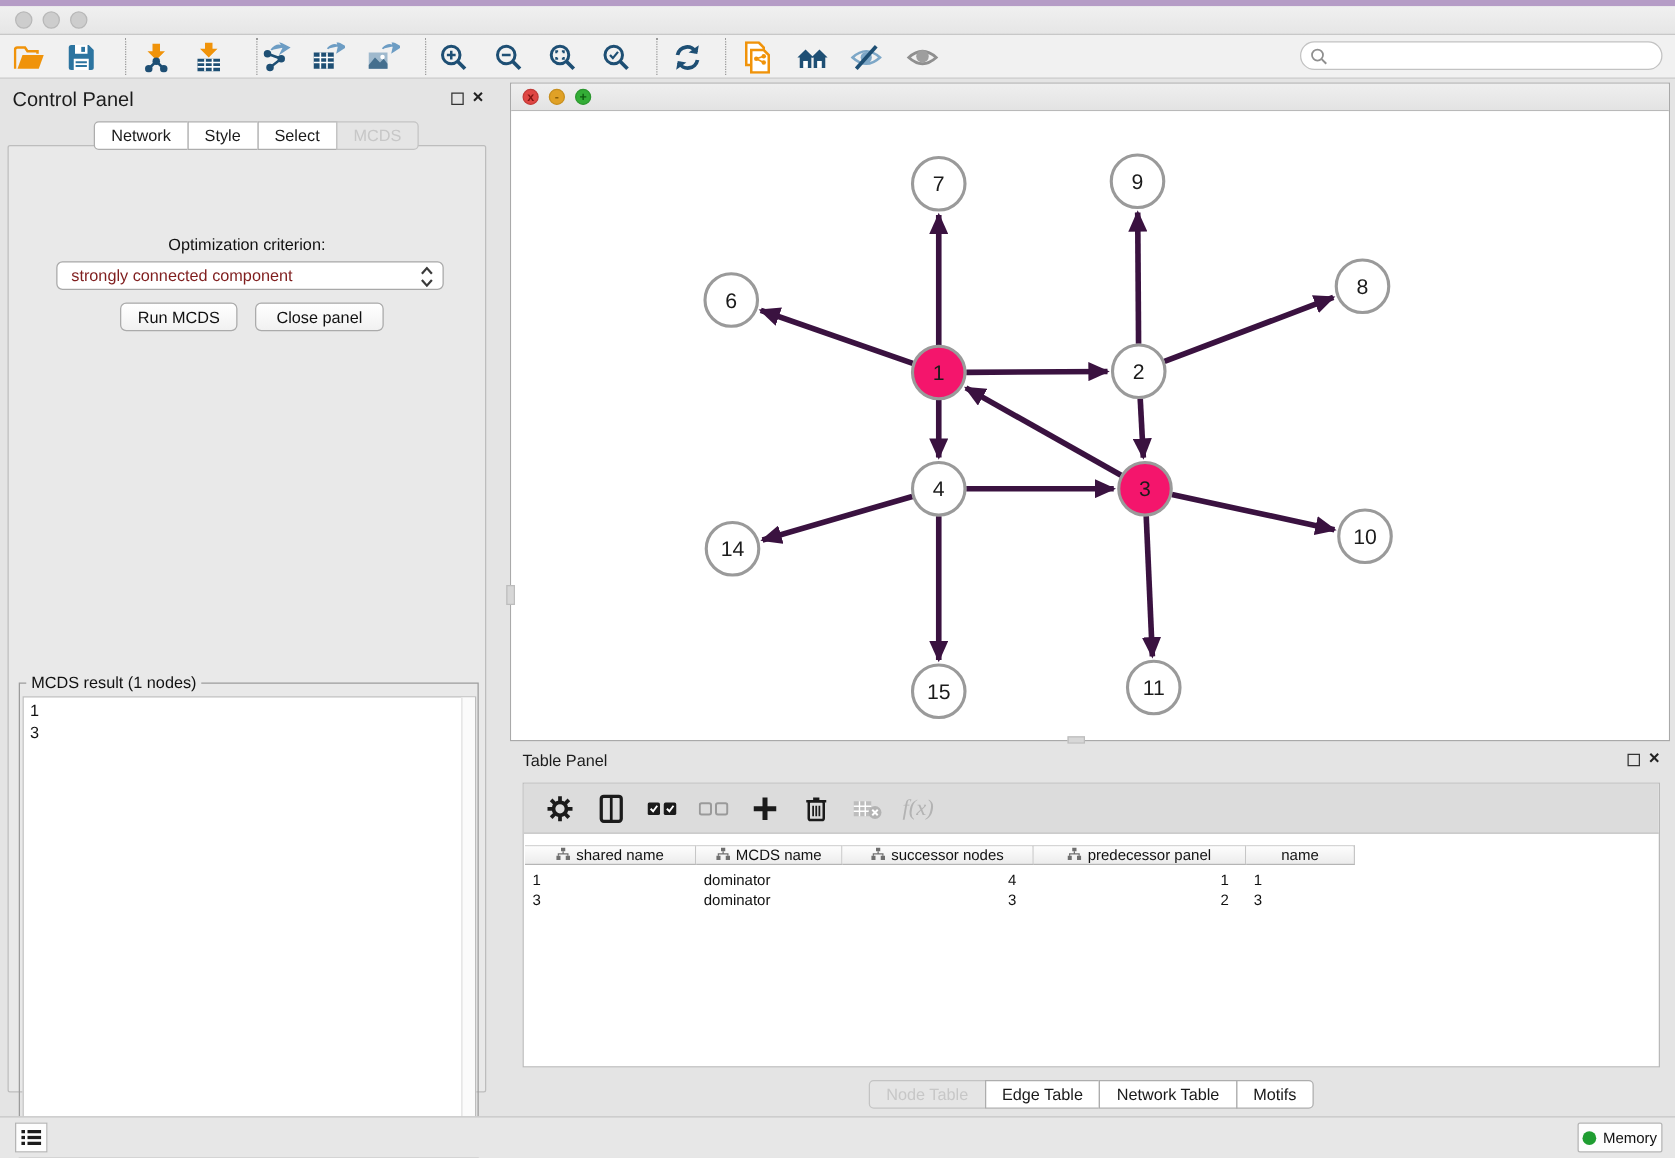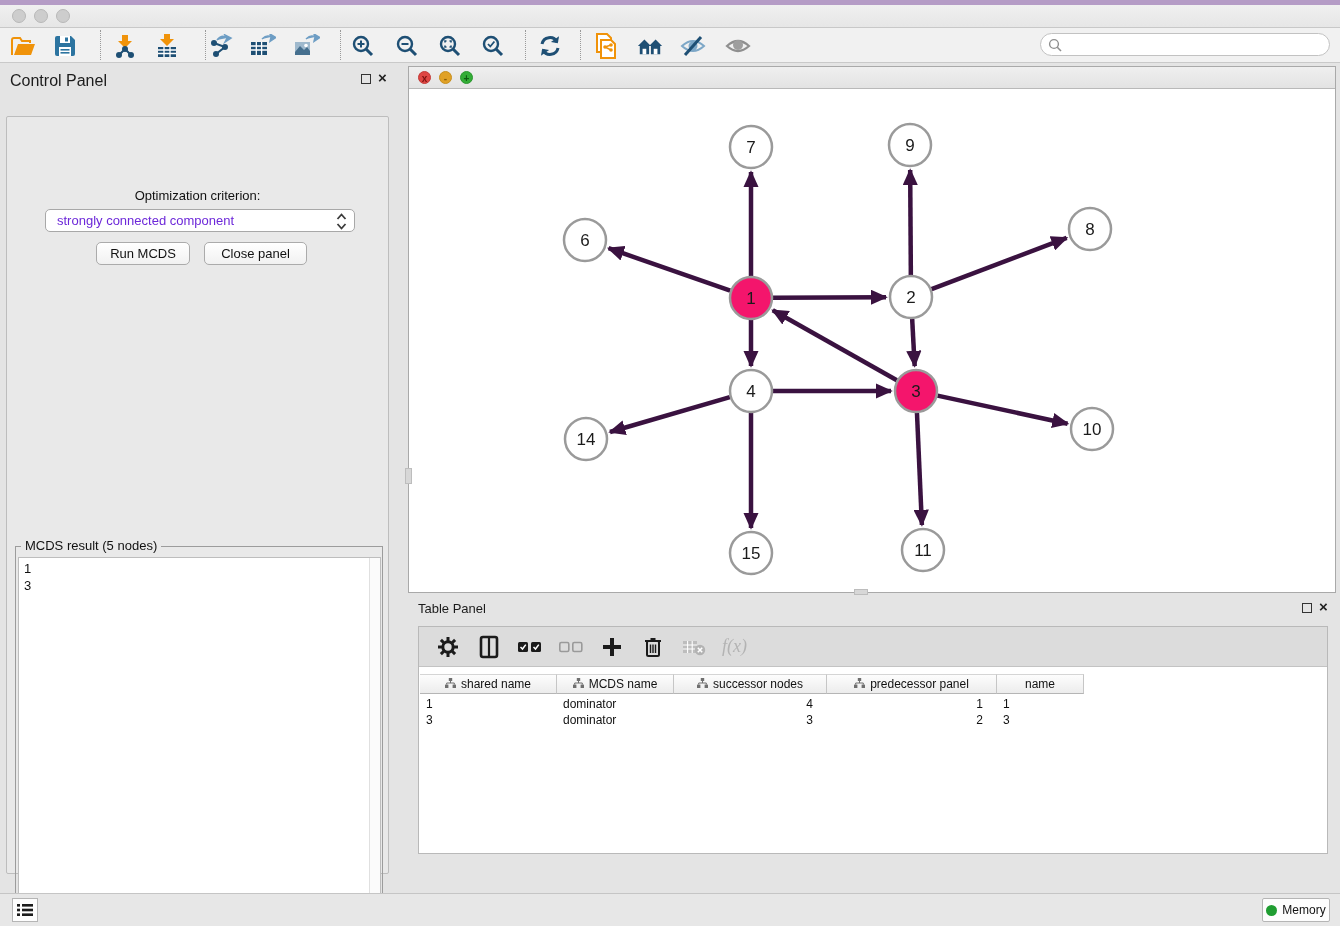--- a/index.html
+++ b/index.html
@@ -31,21 +31,21 @@
   #cp-body { left:6px; top:50px; width:383px; height:758px; background:#e9e9e9; border:1px solid #bdbdbd; border-radius:2px; }
 
   .segmented { display:inline-flex; }
   .seg { border:1px solid #adadad; background:#fff; color:#1a1a1a; font-size:13px; padding:3px 13px; margin-left:-1px; white-space:nowrap; }
   .seg:first-child { border-radius:4px 0 0 4px; margin-left:0; }
   .seg:last-child { border-radius:0 4px 4px 0; }
   .seg.active { background:#e5e5e5; color:#c7c7c7; border-color:#c3c3c3; }
   #cp-tabs { left:75px; top:31px; z-index:5; }
 
   #opt-label { left:0; top:71px; width:100%; text-align:center; font-size:13px; color:#111; }
-  #criterion { left:38px; top:92px; width:310px; height:23px; background:#fff; border:1px solid #a8a8a8; border-radius:5px; font-size:13px; color:#6d28d9; display:flex; align-items:center; padding-left:11px; }
+  #criterion { left:38px; top:92px; width:310px; height:23px; background:#fff; border:1px solid #a8a8a8; border-radius:5px; font-size:13px; color:#7f1d1d; display:flex; align-items:center; padding-left:11px; }
   #criterion .stepper { position:absolute; right:7px; top:3px; }
   .pbtn { top:125px; height:23px; background:linear-gradient(#ffffff,#f1f1f1); border:1px solid #ababab; border-radius:5px; font-size:13px; color:#111; display:flex; align-items:center; justify-content:center; }
 
   #mcds-group { left:8px; top:429px; width:368px; height:380px; border:1px solid #9c9c9c; }
   #mcds-label { left:14px; top:421px; background:#e9e9e9; padding:0 4px; font-size:13px; color:#111; z-index:2; }
   #mcds-text { left:2px; top:10px; width:363px; height:366px; background:#fff; border:1px solid #bdbdbd; }
   #mcds-pre { margin:2px 0 0 5px; font-family:"Liberation Sans",sans-serif; font-size:13px; line-height:17px; color:#111; }
   #mcds-scroll { position:absolute; right:0; top:0; width:11px; height:100%; background:#fbfbfb; border-left:1px solid #e0e0e0; }
 
   
@@ -57,21 +57,21 @@
   .grip { background:#d7d7d7; border:1px solid #bdbdbd; }
 
   
   #table-panel { left:408px; top:595px; width:928px; height:293px; background:#e4e4e4; }
   #tp-title { left:10px; top:6px; font-size:13px; color:#1c1c1c; }
   #tp-content { left:10px; top:31px; width:910px; height:228px; background:#fff; border:1px solid #b9b9b9; }
   #tp-toolbar { left:0; top:0; width:100%; height:40px; background:#dcdcdc; border-bottom:1px solid #c3c3c3; display:flex; align-items:center; gap:15px; padding-left:16px; }
   .tp-icon { width:26px; height:26px; display:flex; align-items:center; justify-content:center; }
   #fx-label { font-family:"Liberation Serif",serif; font-style:italic; font-size:18px; color:#b3b3b3; }
 
-  #tbl-header { left:1px; top:47px; height:20px; display:flex; }
+  #tbl-header { left:1px; top:47px; height:20px; display:flex;align-items:center; }
   .th { background:linear-gradient(#fdfdfd,#ececec); border-right:1px solid #c6c6c6; border-top:1px solid #d5d5d5; border-bottom:1px solid #b5b5b5; display:flex; align-items:center; justify-content:center; gap:5px; font-size:12px; color:#111; }
   .trow { left:1px; height:16px; display:flex; font-size:12px; color:#111; }
   .td { display:flex; align-items:center; padding:0 6px; }
   .td.r { justify-content:flex-end; padding-right:14px; }
 
   #tp-tabs { left:287px; top:269px; }
 
   
   #statusbar { left:0; top:893px; width:1340px; height:33px; background:#e7e7e7; border-top:1px solid #c5c5c5; }
   #list-btn { left:12px; top:4px; width:26px; height:24px; background:#fdfdfd; border:1px solid #b5b5b5; display:flex; align-items:center; justify-content:center; }
@@ -226,20 +226,26 @@
     </span>
     <input id="search-input" placeholder="" style="">
   </div>
 </div>
 
 <div class="abs" id="control-panel">
   <div class="abs" id="cp-title">Control Panel</div>
   <div class="abs panel-float" style="left:361px; top:8px"></div>
   <div class="abs panel-close" style="left:378px; top:7px">×</div>
 
+  <div class="abs segmented" id="cp-tabs">
+    <div class="seg">Network</div>
+    <div class="seg">Style</div>
+    <div class="seg">Select</div>
+    <div class="seg active">MCDS</div>
+  </div>
 
   <div class="abs" id="cp-body">
     <div class="abs" id="opt-label">Optimization criterion:</div>
     <div class="abs" id="criterion">
       <span>strongly connected component</span>
       <span class="stepper">
         <svg width="11" height="17" viewBox="0 0 11 17">
             <path d="M1.5 6 L5.5 1.5 L9.5 6" fill="none" stroke="#3b3b3b" stroke-width="1.8"></path>
             <path d="M1.5 11 L5.5 15.5 L9.5 11" fill="none" stroke="#3b3b3b" stroke-width="1.8"></path>
           </svg>
@@ -248,21 +254,21 @@
     <div class="abs pbtn" style="left:89px; width:94px">Run MCDS</div>
     <div class="abs pbtn" style="left:197px; width:103px">Close panel</div>
 
     <div class="abs" id="mcds-group">
       <div class="abs" id="mcds-text">
         <pre id="mcds-pre">1
 3</pre>
         <div id="mcds-scroll"></div>
       </div>
     </div>
-    <div class="abs" id="mcds-label">MCDS result (5 nodes)</div>
+    <div class="abs" id="mcds-label">MCDS result (1 nodes)</div>
   </div>
 </div>
 
 <div class="abs" id="net-window">
   <div class="abs" id="net-titlebar">
     <div class="abs mini-light" style="left:9px;  background:#df4643; border:1px solid #c23b38; color:#7e1311;">x</div>
     <div class="abs mini-light" style="left:30px; background:#e0a126; border:1px solid #c78f1e; color:#8a5e07;">-</div>
     <div class="abs mini-light" style="left:51px; background:#33ad36; border:1px solid #2c962f; color:#0e5c10;">+</div>
   </div>
   <div class="abs" id="net-canvas">
@@ -465,20 +471,26 @@
         <div class="trow abs" style="top: 85px;">
           <div class="td" style="width: 137px;">3</div>
           <div class="td" style="width: 117px;">dominator</div>
           <div class="td r" style="width: 153px;">3</div>
           <div class="td r" style="width: 170px;">2</div>
           <div class="td" style="width: 87px;">3</div>
         </div>
       </div>
   </div>
 
+  <div class="abs segmented" id="tp-tabs">
+    <div class="seg active">Node Table</div>
+    <div class="seg">Edge Table</div>
+    <div class="seg">Network Table</div>
+    <div class="seg">Motifs</div>
+  </div>
 </div>
 
 <div class="abs" id="statusbar">
   <div class="abs" id="list-btn">
     <svg width="16" height="14" viewBox="0 0 16 14">
         <g fill="#1b1b1b">
           <rect x="0" y="1" width="3" height="2.6"></rect>
           <rect x="5" y="1" width="11" height="2.6"></rect>
           <rect x="0" y="5.7" width="3" height="2.6"></rect>
           <rect x="5" y="5.7" width="11" height="2.6"></rect>

